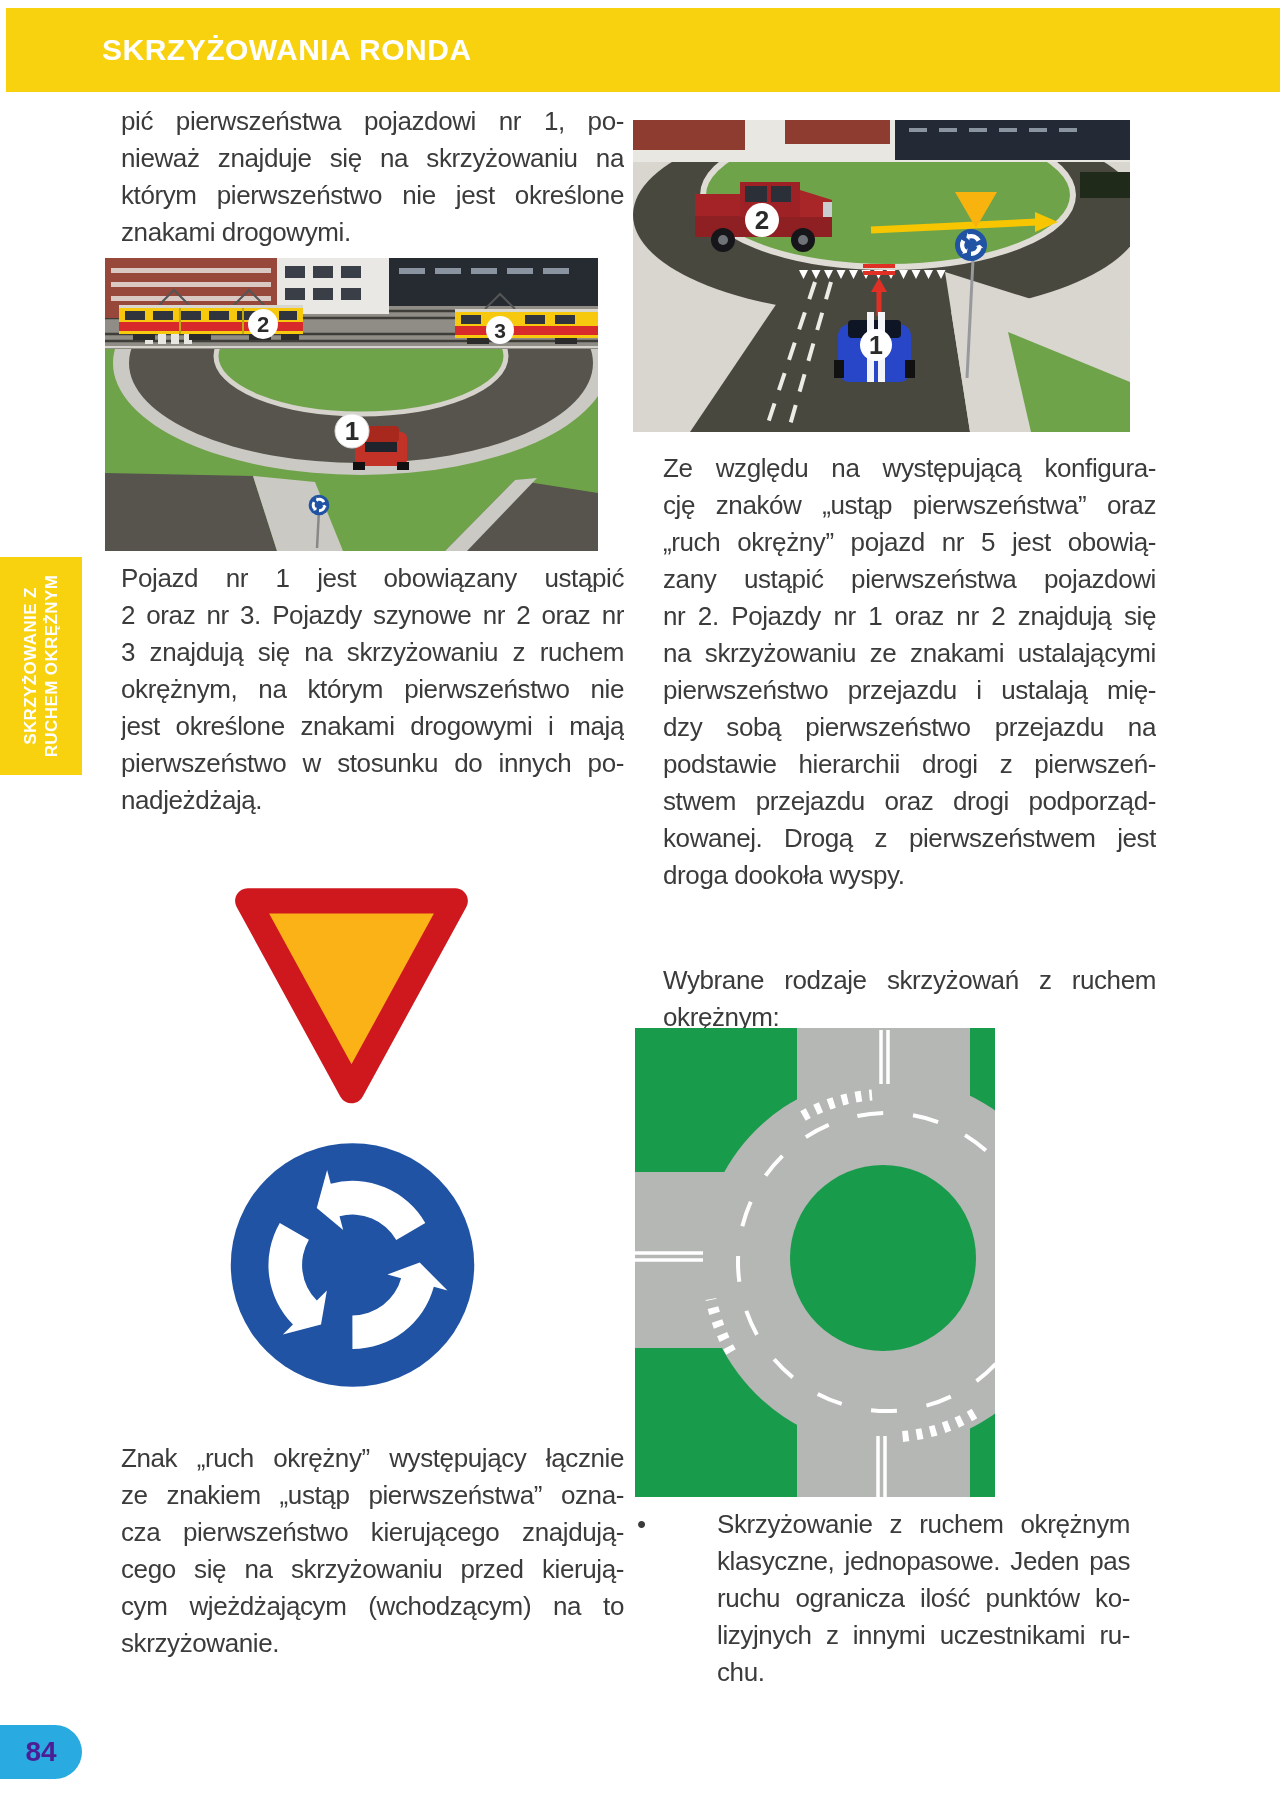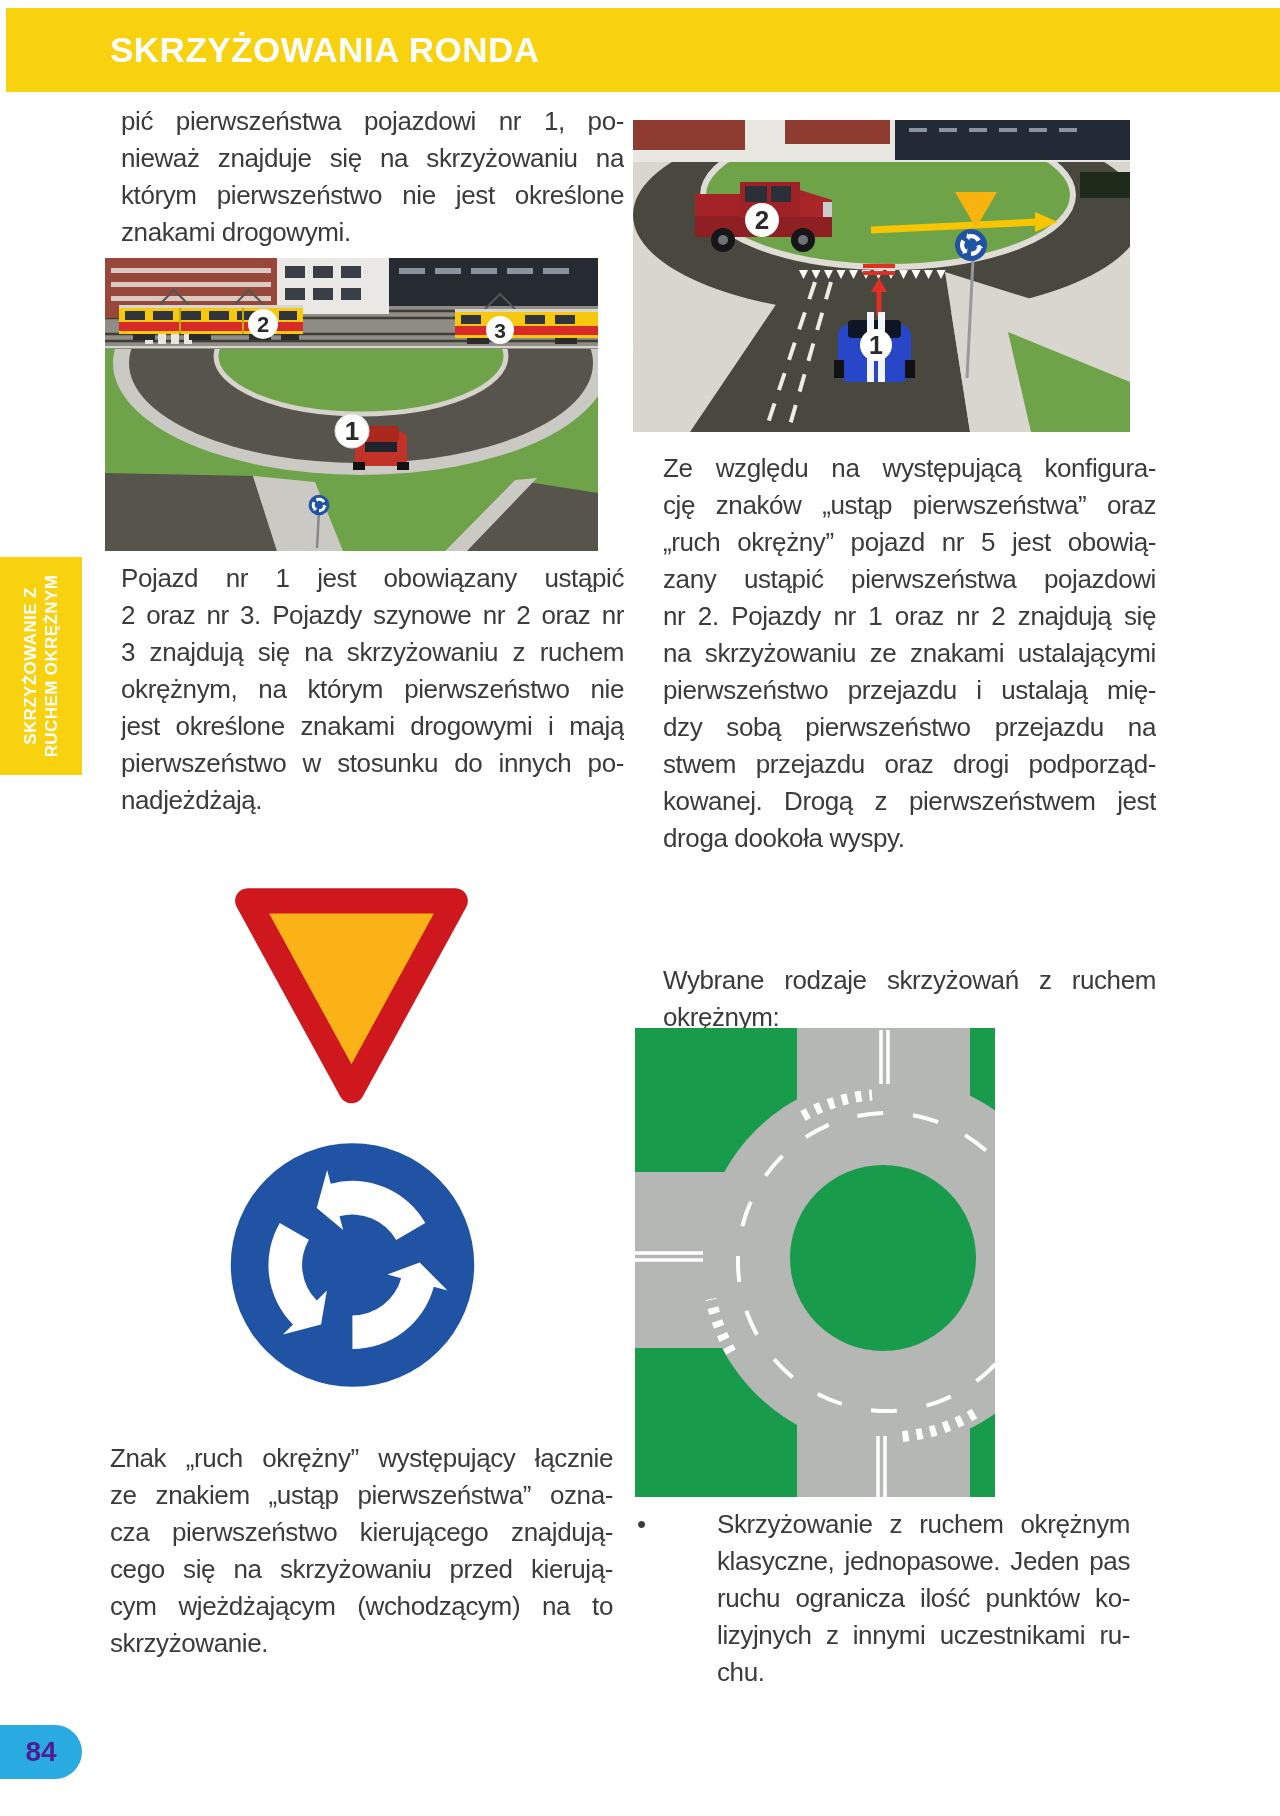--- a/index.html
+++ b/index.html
@@ -1,21 +1,21 @@
 <!DOCTYPE html>
 <html style="--band_yellow: #F8D20E; --page_pill_blue: #29ABE2; --text: #3B3B3B; --diagram_green: #189C4C; --diagram_gray: #B5B7B4; --yield_fill: #FBB217; --yield_border: #CE181E; --sign_blue: #2053A4;"><head>
 <meta charset="utf-8">
 <style>
   html,body{margin:0;padding:0;background:#fff;}
   .page{position:relative;width:1280px;height:1816px;background:#fff;overflow:hidden;
         font-family:"Liberation Sans","DejaVu Sans",sans-serif;color:var(--text,#3b3b3b);}
   
   .band{position:absolute;left:6px;top:8px;right:0;height:84px;background:var(--band_yellow,#F8D20E);}
-  .band-title{position:absolute;left:104px;top:50%;transform:translateY(-50%);
-        color:#fff;font-weight:bold;font-size:35px;letter-spacing:.5px;white-space:nowrap;}
+  .band-title{position:absolute;left:96px;top:50%;transform:translateY(-50%);
+        color:#fff;font-weight:bold;font-size:30px;letter-spacing:.5px;white-space:nowrap;}
   
   .side-tab{position:absolute;left:0;top:557px;width:82px;height:218px;background:var(--band_yellow,#F8D20E);}
   .side-tab-rot{position:absolute;left:-68px;top:68px;width:218px;height:82px;
         transform:rotate(-90deg);display:flex;flex-direction:column;justify-content:center;}
   .side-tab-rot div{color:#fff;font-weight:bold;font-size:17px;line-height:21px;text-align:center;white-space:nowrap;letter-spacing:.4px;}
   
   .pill{position:absolute;left:0;top:1725px;width:82px;height:54px;background:var(--page_pill_blue,#29ABE2);
         border-radius:0 27px 27px 0;display:flex;align-items:center;justify-content:center;}
   .pill span{color:#4c1d95;font-weight:bold;font-size:28px;}
   
@@ -196,21 +196,21 @@
         <use href="#yieldsign"></use>
       </svg>
   </div>
 
   <div class="figbox" style="left:223px;top:1133px;width:259px;height:264px">
     <svg viewBox="0 0 100 100" width="259" height="264" preserveAspectRatio="xMidYMid meet">
         <use href="#c12"></use>
       </svg>
   </div>
 
-  <div class="tblock" style="left:84px;top:1440px;width:503px">
+  <div class="tblock" style="left:95px;top:1440px;width:503px">
       <div class="tline">Znak „ruch okrężny” występujący łącznie</div>
       <div class="tline">ze znakiem „ustąp pierwszeństwa” ozna-</div>
       <div class="tline">cza pierwszeństwo kierującego znajdują-</div>
       <div class="tline">cego się na skrzyżowaniu przed kierują-</div>
       <div class="tline">cym wjeżdżającym (wchodzącym) na to</div>
       <div class="tline tline-last">skrzyżowanie.</div>
     </div>
 
   <div class="figbox" style="left:633px;top:120px;width:497px;height:312px">
     <svg viewBox="0 0 497 312" width="497" height="312">
@@ -296,20 +296,21 @@
 
   <div class="tblock" style="left:637px;top:450px;width:493px">
       <div class="tline">Ze względu na występującą konfigura-</div>
       <div class="tline">cję znaków „ustąp pierwszeństwa” oraz</div>
       <div class="tline">„ruch okrężny” pojazd nr 5 jest obowią-</div>
       <div class="tline">zany ustąpić pierwszeństwa pojazdowi</div>
       <div class="tline">nr 2. Pojazdy nr 1 oraz nr 2 znajdują się</div>
       <div class="tline">na skrzyżowaniu ze znakami ustalającymi</div>
       <div class="tline">pierwszeństwo przejazdu i ustalają mię-</div>
       <div class="tline">dzy sobą pierwszeństwo przejazdu na</div>
+      <div class="tline">podstawie hierarchii drogi z pierwszeń-</div>
       <div class="tline">stwem przejazdu oraz drogi podporząd-</div>
       <div class="tline">kowanej. Drogą z pierwszeństwem jest</div>
       <div class="tline tline-last">droga dookoła wyspy.</div>
     </div>
 
   <div class="tblock" style="left:637px;top:962px;width:493px">
       <div class="tline">Wybrane rodzaje skrzyżowań z ruchem</div>
       <div class="tline tline-last">okrężnym:</div>
     </div>
 

